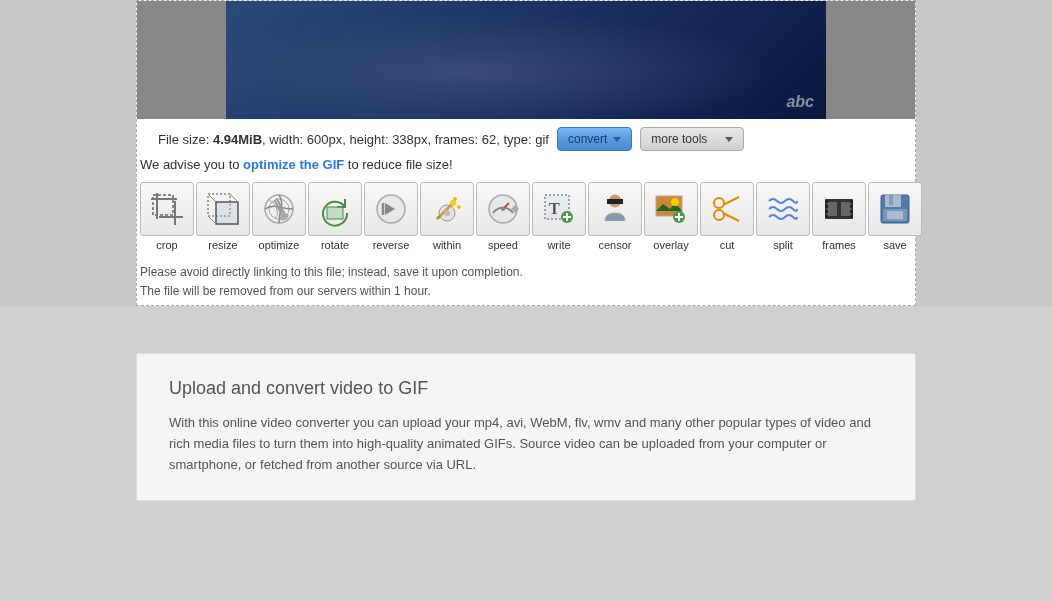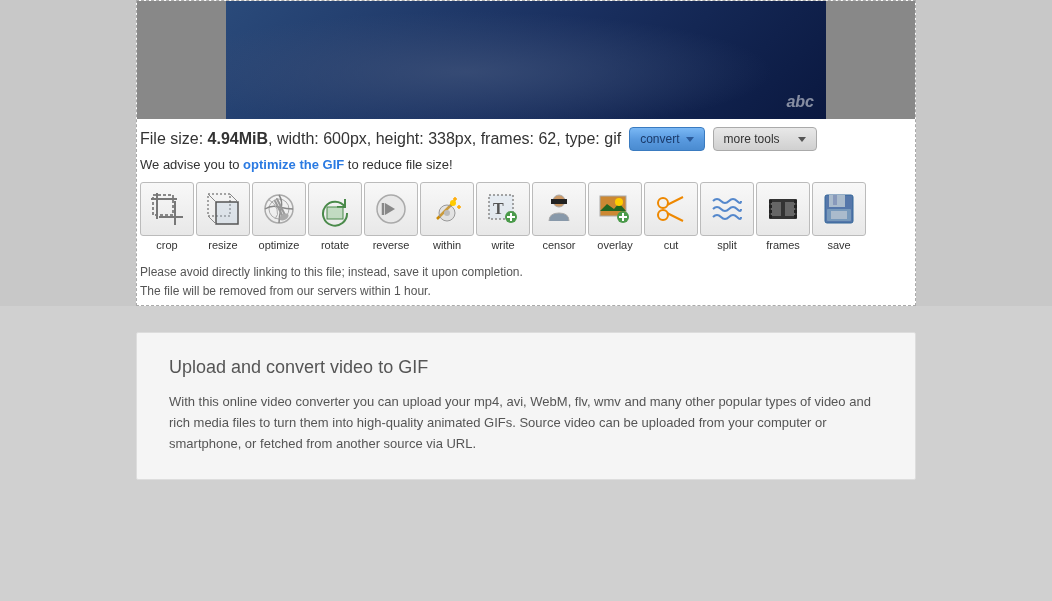--- a/index.html
+++ b/index.html
@@ -46,22 +46,23 @@
     }
     .info-bar {
       width: 780px;
       padding: 8px 4px 4px 4px;
       display: flex;
       align-items: center;
       gap: 8px;
       flex-wrap: wrap;
     }
     .file-info {
-      font-size: 16px;
-      color: #333;
+      font-size: 13px;
+      color: #333;
+      margin-left: 18px;
     }
     .file-info strong {
       color: #333;
       font-weight: bold;
     }
     .btn-convert {
       background: linear-gradient(180deg, #7ab8f5 0%, #5a9be0 50%, #4a8bd0 100%);
       border: 1px solid #3a7bc0;
       border-radius: 4px;
       padding: 4px 10px;
@@ -144,21 +145,21 @@
       border: 1px dashed #aaa;
       width: 780px;
       margin: 0 auto;
     }
 
     
     .bottom-section {
       margin-top: 0;
       display: flex;
       justify-content: center;
-      padding: 26px 0;
+      padding: 47px 0;
     }
     .upload-card {
       background: #f5f5f5;
       border: 1px solid #ddd;
       width: 780px;
       padding: 24px 32px;
       border-radius: 2px;
     }
     .upload-card h2 {
       font-size: 18px;
@@ -307,20 +308,34 @@
               <line x1="30" y1="14" x2="30" y2="18" stroke="#ffaa00" stroke-width="1.5"></line>
               <line x1="28" y1="16" x2="32" y2="16" stroke="#ffaa00" stroke-width="1.5"></line>
 
               <circle cx="18" cy="22" r="8" stroke="#999" stroke-width="1" fill="rgba(200,200,200,0.3)"></circle>
               <circle cx="18" cy="22" r="3" fill="#bbb"></circle>
             </svg>
           </div>
           <span class="tool-label">within</span>
         </div>
 
+        <div class="tool-item">
+          <div class="tool-icon">
+            <svg viewBox="0 0 36 36" fill="none" xmlns="http://www.w3.org/2000/svg">
+              <circle cx="18" cy="18" r="14" stroke="#aaa" stroke-width="1.5" fill="#e8e8e8"></circle>
+
+              <path d="M8 22 A12 12 0 0 1 28 22" stroke="#888" stroke-width="2" fill="none"></path>
+              <line x1="18" y1="18" x2="24" y2="12" stroke="#cc4444" stroke-width="2"></line>
+              <circle cx="18" cy="18" r="2" fill="#888"></circle>
+              <polygon points="26,18 34,18 30,14" fill="#aaa"></polygon>
+              <polygon points="26,18 34,18 30,22" fill="#aaa"></polygon>
+            </svg>
+          </div>
+          <span class="tool-label">speed</span>
+        </div>
 
         <div class="tool-item">
           <div class="tool-icon">
             <svg viewBox="0 0 36 36" fill="none" xmlns="http://www.w3.org/2000/svg">
 
               <rect x="4" y="4" width="24" height="24" stroke="#888" stroke-width="1.5" fill="rgba(200,220,240,0.3)" stroke-dasharray="2,2"></rect>
               <text x="8" y="23" font-size="16" font-family="serif" fill="#555" font-weight="bold">T</text>
               <circle cx="26" cy="26" r="6" fill="#4a9a4a"></circle>
               <line x1="26" y1="22" x2="26" y2="30" stroke="white" stroke-width="2"></line>
               <line x1="22" y1="26" x2="30" y2="26" stroke="white" stroke-width="2"></line>

